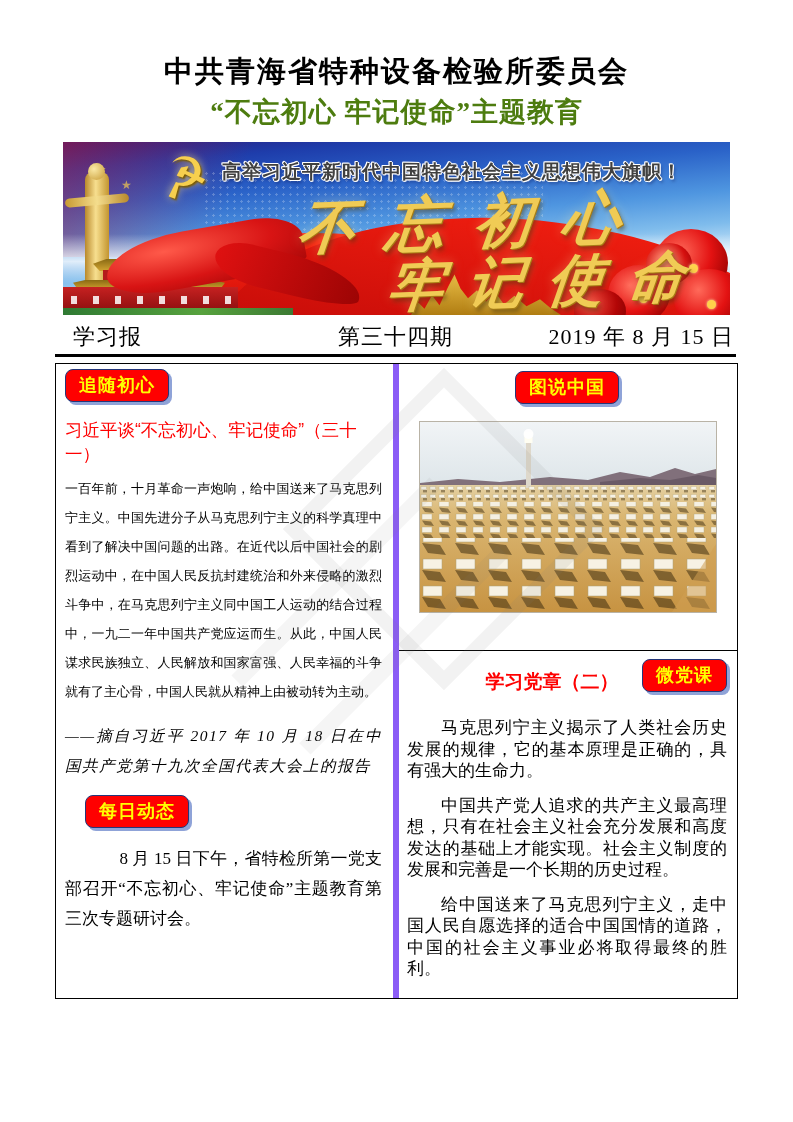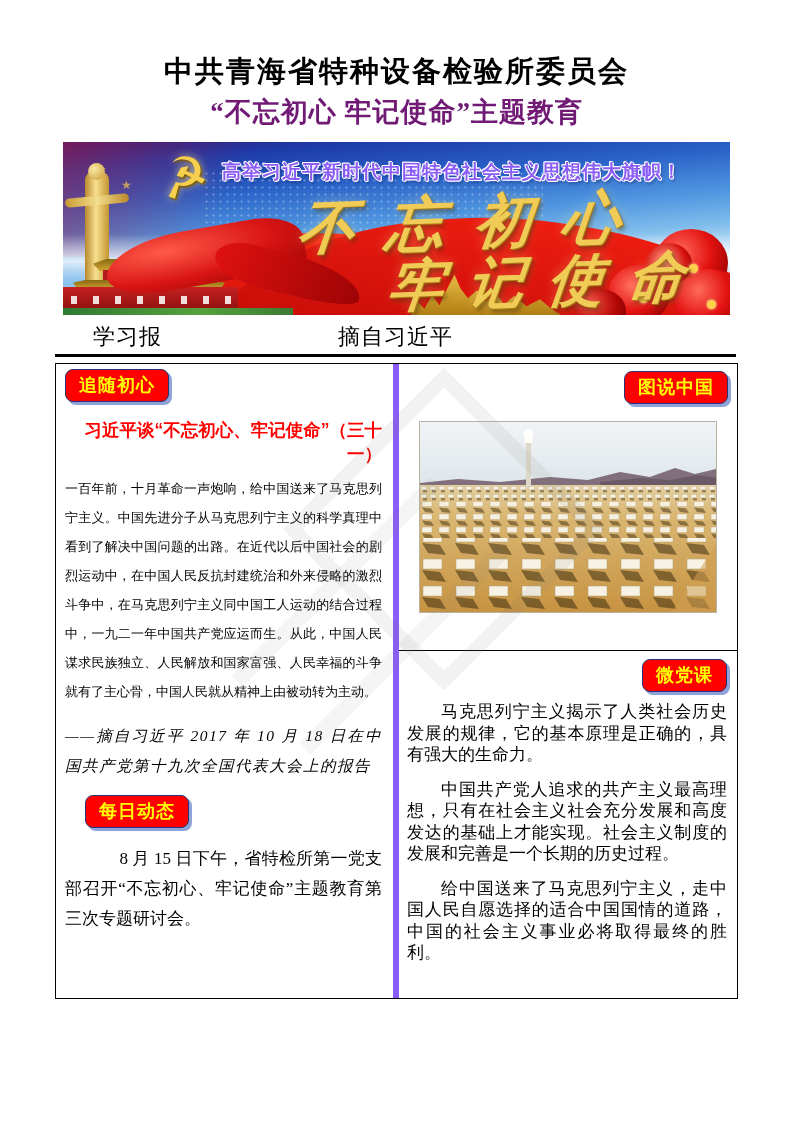--- a/index.html
+++ b/index.html
@@ -4,39 +4,39 @@
 <style>
   html,body{margin:0;padding:0;background:#fff;}
   .page{position:relative;width:793px;height:1122px;margin:0 auto;background:#fff;
         font-family:"Liberation Serif",serif;color:#000;overflow:hidden;
         border-right:1px solid #ececec;border-bottom:1px solid #ececec;}
 
   
   .org-title{position:absolute;top:52px;left:0;width:100%;text-align:center;
              font-size:29px;font-weight:bold;letter-spacing:2px;}
   .theme-title{position:absolute;top:94px;left:0;width:100%;text-align:center;
-             font-size:27px;font-weight:bold;color:#701a75;letter-spacing:1px;}
+             font-size:27px;font-weight:bold;color:#4d7c0f;letter-spacing:1px;}
 
   
   .banner{position:absolute;left:63px;top:142px;width:667px;height:173px;overflow:hidden;}
   .banner *{position:absolute;}
   .sky{inset:0;background:linear-gradient(175deg,#2a1c7e 0%,#1e3dab 12%,#2a62c8 28%,
        #4f96e0 46%,#7fbcec 60%,#d9eefb 74%,#9ccdf0 86%,#6aadde 100%);}
   .clouds{left:0;top:92px;width:100%;height:50px;
        background:linear-gradient(rgba(255,255,255,0),rgba(255,255,255,.8) 55%,rgba(255,255,255,0));}
   .dotmap{left:140px;top:28px;width:340px;height:160px;opacity:.45;
        background:radial-gradient(rgba(255,255,255,.5) 1px,transparent 1.4px);background-size:7px 7px;}
   .flagstars{left:-30px;top:-25px;width:270px;height:140px;
        background:linear-gradient(115deg,rgba(205,25,45,.55),rgba(120,10,50,0) 70%);}
   .bstar{color:#ffd24a;opacity:.65;font-size:20px;left:26px;top:16px;}
   .bstar2{font-size:12px;left:58px;top:36px;}
   .emblem{left:97px;top:4px;font-size:54px;color:#f7cf4e;transform:rotate(-14deg);
        text-shadow:1px 2px 2px #7a5a00,0 0 8px rgba(255,230,130,.8);z-index:3;}
   .slogan{left:150px;top:17px;width:478px;text-align:center;font-size:19px;font-weight:bold;
-       color:#8b5cf6;letter-spacing:1px;z-index:4;font-family:"Liberation Sans",sans-serif;
+       color:#404040;letter-spacing:1px;z-index:4;font-family:"Liberation Sans",sans-serif;
        text-shadow:-1px 0 #fff,1px 0 #fff,0 -1px #fff,0 1px #fff,-1px -1px #fff,1px 1px #fff,2px 3px 3px rgba(0,0,60,.35);}
   .calli{font-weight:bold;font-style:italic;color:#f0cb55;z-index:6;
        font-family:"Liberation Serif",serif;
        text-shadow:1px 1px 0 #a67c15,3px 4px 4px rgba(60,40,0,.45),0 0 12px rgba(255,240,170,.35);}
   .calli1{left:235px;top:42px;font-size:58px;letter-spacing:30px;transform:skew(-6deg,-2deg);}
   .calli2{left:325px;top:102px;font-size:56px;letter-spacing:24px;transform:skew(-6deg,-2deg);}
   .huabiao{left:22px;top:30px;width:24px;height:145px;border-radius:8px 8px 0 0;z-index:4;
        background:linear-gradient(90deg,#b9892c,#f7df8f 45%,#c3952f);}
   .huabiao:before{content:"";position:absolute;left:-20px;top:24px;width:64px;height:9px;
        background:linear-gradient(90deg,#c79a33,#f4dd8d,#b9892c);border-radius:6px;transform:rotate(-5deg);}
@@ -76,61 +76,61 @@
   .pe2{right:66px;bottom:2px;width:62px;height:58px;}
   .pe3{right:-8px;bottom:-4px;width:70px;height:60px;}
   .pe4{right:110px;bottom:-8px;width:52px;height:44px;background:radial-gradient(circle at 35% 35%,#f0453a,#b30606 55%,#7a0202);}
   .pe5{right:44px;bottom:40px;width:46px;height:42px;background:radial-gradient(circle at 40% 40%,#ff8a72,#d60f0f 55%,#8c0202);}
   .stamen{width:9px;height:9px;border-radius:50%;background:#ffd24a;box-shadow:0 0 3px #fff3b0;}
   .st1{right:38px;bottom:52px;} .st2{right:88px;bottom:22px;} .st3{right:20px;bottom:16px;}
 
   
   .masthead{position:absolute;left:55px;top:322px;width:681px;height:30px;
        display:flex;align-items:flex-end;font-size:22px;letter-spacing:1px;}
-  .m-name{margin-left:38px;}
+  .m-name{margin-left:18px;}
   .m-issue{position:absolute;left:0;width:100%;text-align:center;}
   .m-date{margin-left:auto;margin-right:2px;}
   .thick-rule{position:absolute;left:55px;top:354px;width:681px;height:3px;background:#000;}
 
   
   .paper-table{position:absolute;left:55px;top:363px;width:681px;height:634px;
        border:1px solid #000;display:flex;background:#fff;}
   .col-left{width:343px;border-right:6px solid #8b5cf6;padding:5px 11px 0 9px;box-sizing:border-box;}
   .col-right{flex:1;display:flex;flex-direction:column;box-sizing:border-box;}
   .rc-top{height:287px;border-bottom:1px solid #000;box-sizing:border-box;padding:5px 7px 0 7px;position:relative;}
   .rc-bottom{flex:1;box-sizing:border-box;padding:4px 10px 0 8px;position:relative;}
 
   
   .badge{display:inline-block;background:#ff0000;color:#ffff00;font-weight:bold;
        font-size:18px;line-height:1;padding:6px 13px 7px;border-radius:8px;
        border:1px solid #24367a;box-shadow:3px 3px 0 #8fa3d8;
        font-family:"Liberation Sans",sans-serif;letter-spacing:1px;}
 
   
-  .article-title{margin:16px 0 8px;font-size:17.5px;font-weight:bold;color:#fe0000;
-       font-family:"Liberation Sans",sans-serif;letter-spacing:0;text-align:right;}
+  .article-title{margin:16px 0 8px;font-size:17.5px;font-weight:normal;color:#fe0000;
+       font-family:"Liberation Sans",sans-serif;letter-spacing:0;}
   .body-text{margin:0;font-size:13px;line-height:29px;text-align:justify;}
   .source-text{margin:15px 0 0;font-size:15.5px;font-style:italic;line-height:30px;
        letter-spacing:1.5px;text-align:justify;}
   .badge-row2{margin-top:14px;padding-left:20px;}
   .daily-text{margin:16px 0 0;font-size:17px;line-height:30px;text-align:justify;text-indent:3.2em;}
 
   
-  .rc-badge-row{text-align:right;margin:2px 2px 0 0;}
+  .rc-badge-row{text-align:center;margin:2px 2px 0 0;}
   .photo-frame{margin:17px auto 0;width:296px;height:190px;border:1px solid #b9b3a6;
        box-sizing:content-box;overflow:hidden;}
   .photo-caption{margin:8px 0 0 2px;font-size:16px;font-weight:bold;letter-spacing:.5px;}
 
   
   .rcb-head{position:relative;height:42px;}
   .rcb-head .badge{position:absolute;right:0;top:4px;}
   .rcb-title{position:absolute;left:30px;top:14px;width:230px;text-align:center;
        font-size:19px;font-weight:bold;color:#fe0000;font-family:"Liberation Sans",sans-serif;}
   .lesson-p{margin:0 0 13px;font-size:17px;line-height:21.5px;text-align:justify;text-indent:2em;}
-  .lesson-p:first-of-type{margin-top:4px;}
+  .lesson-p:first-of-type{margin-top:20px;}
 
   
   .wm{position:absolute;pointer-events:none;z-index:9;}
   .wm1{left:330px;top:415px;width:200px;height:200px;border:14px solid rgba(130,130,130,.10);transform:rotate(45deg);}
   .wm2{left:230px;top:560px;width:280px;height:80px;border-top:16px solid rgba(130,130,130,.08);
        border-bottom:16px solid rgba(130,130,130,.08);transform:rotate(-45deg);}
 </style>
 </head>
 <body>
 
@@ -169,22 +169,23 @@
       <div class="peony pe3"></div>
       <div class="peony pe4"></div>
       <div class="peony pe5"></div>
       <div class="stamen st1"></div>
       <div class="stamen st2"></div>
       <div class="stamen st3"></div>
     </div>
   </div>
 
   <div class="masthead">
-    <span class="m-issue">摘自习近平</span>
+    <span class="m-issue">第三十四期</span>
     <span class="m-name">学习报</span>
+    <span class="m-date">2019 年 8 月 15 日</span>
   </div>
   <div class="thick-rule"></div>
 
   <div class="paper-table">
 
     <div class="col-left">
       <span class="badge">追随初心</span>
       <h3 class="article-title">习近平谈“不忘初心、牢记使命”（三十一）</h3>
       <p class="body-text">一百年前，十月革命一声炮响，给中国送来了马克思列宁主义。中国先进分子从马克思列宁主义的科学真理中看到了解决中国问题的出路。在近代以后中国社会的剧烈运动中，在中国人民反抗封建统治和外来侵略的激烈斗争中，在马克思列宁主义同中国工人运动的结合过程中，一九二一年中国共产党应运而生。从此，中国人民谋求民族独立、人民解放和国家富强、人民幸福的斗争就有了主心骨，中国人民就从精神上由被动转为主动。</p>
       <p class="source-text">——摘自习近平 2017 年 10 月 18 日在中国共产党第十九次全国代表大会上的报告</p>
@@ -235,20 +236,21 @@
             <rect x="0" y="64" width="296" height="16" fill="url(#row1)"></rect>
             <rect x="0" y="80" width="296" height="36" fill="url(#row2)"></rect>
             <rect x="0" y="116" width="296" height="74" fill="url(#row3)"></rect>
             <path d="M252,190 L296,122 296,190 Z" fill="#cf9f52" opacity=".55"></path>
           </svg>
         </div>
       </div>
 
       <div class="rc-bottom">
         <div class="rcb-head">
+          <div class="rcb-title">学习党章（二）</div>
           <span class="badge">微党课</span>
         </div>
         <p class="lesson-p">马克思列宁主义揭示了人类社会历史发展的规律，它的基本原理是正确的，具有强大的生命力。</p>
         <p class="lesson-p">中国共产党人追求的共产主义最高理想，只有在社会主义社会充分发展和高度发达的基础上才能实现。社会主义制度的发展和完善是一个长期的历史过程。</p>
         <p class="lesson-p">给中国送来了马克思列宁主义，走中国人民自愿选择的适合中国国情的道路，中国的社会主义事业必将取得最终的胜利。</p>
       </div>
 
     </div>
   </div>
 

